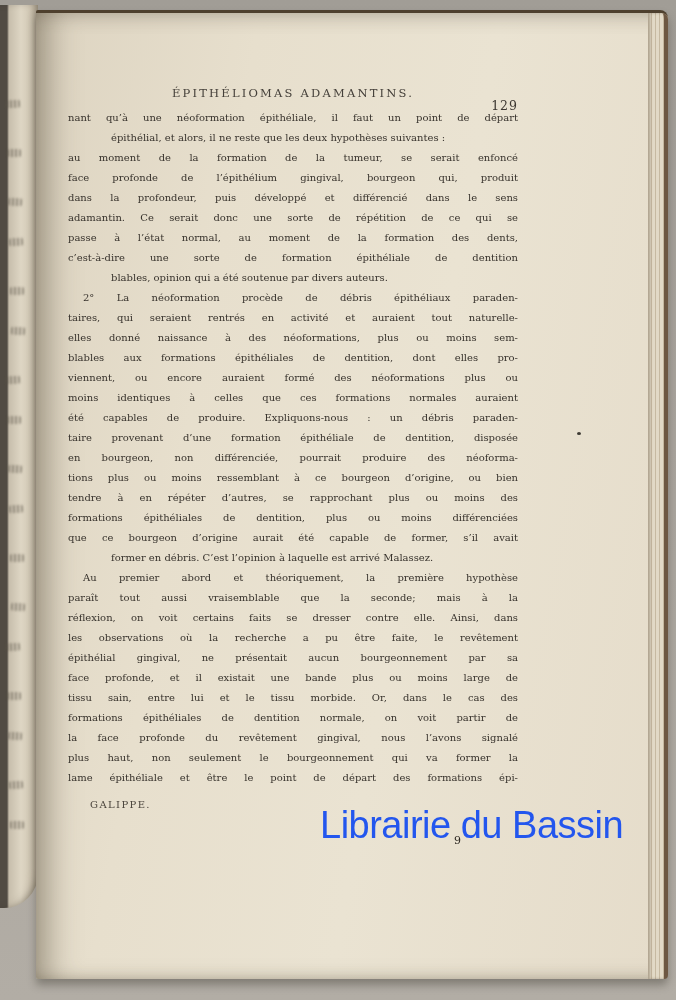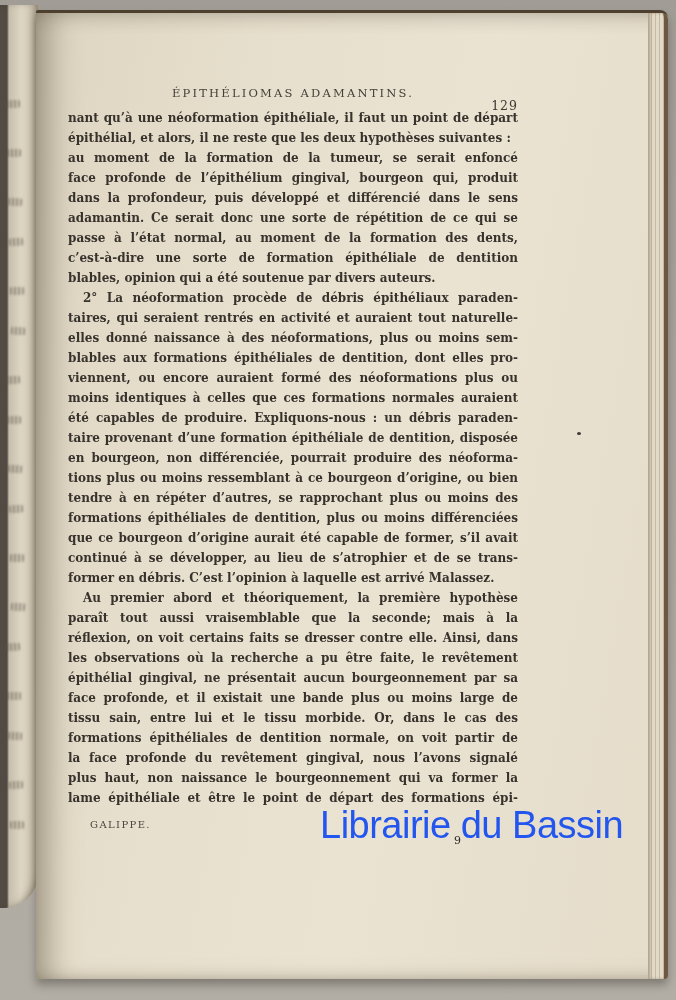--- a/index.html
+++ b/index.html
@@ -55,26 +55,26 @@
     font-size:11.5px;letter-spacing:2.2px;color:#45403a;
   }
   .folio{
     position:absolute;right:0;top:0;
     font-size:12.5px;letter-spacing:1px;color:#3c3731;margin-top:12px;
   }
 
   .body-lines{width:450px;}
   .line{
     width:450px;height:20px;line-height:20px;
-    font-size:12px;
+    font-size:10px;
     text-align:justify;text-align-last:justify;
-    white-space:normal;overflow:hidden;font-weight:bold;
+    white-space:normal;overflow:hidden;
   }
   .line.indent{text-indent:15px;}
-  .line.para-end{text-align-last:left;}
+  .line.para-end{text-align-last:left;margin-left:43px;}
 
   .footer-row{width:450px;margin-top:5px;padding-left:22px;box-sizing:border-box;}
   .signature-name{font-size:10px;letter-spacing:1.4px;color:#4a443c;}
 
   .sheet-number{
     position:absolute;left:454px;top:834px;
     font-size:11px;color:#2b2620;z-index:5;
   }
   .ink-speck{
     position:absolute;left:577px;top:432px;width:4px;height:3px;
@@ -141,32 +141,31 @@
           <div class="line">blables aux formations épithéliales de dentition, dont elles pro-</div>
           <div class="line">viennent, ou encore auraient formé des néoformations plus ou</div>
           <div class="line">moins identiques à celles que ces formations normales auraient</div>
           <div class="line">été capables de produire. Expliquons-nous : un débris paraden-</div>
           <div class="line">taire provenant d’une formation épithéliale de dentition, disposée</div>
           <div class="line">en bourgeon, non différenciée, pourrait produire des néoforma-</div>
           <div class="line">tions plus ou moins ressemblant à ce bourgeon d’origine, ou bien</div>
           <div class="line">tendre à en répéter d’autres, se rapprochant plus ou moins des</div>
           <div class="line">formations épithéliales de dentition, plus ou moins différenciées</div>
           <div class="line">que ce bourgeon d’origine aurait été capable de former, s’il avait</div>
-          <div class="line">continué à se développer, au lieu de s’atrophier et de se trans-</div>
           <div class="line para-end">former en débris. C’est l’opinion à laquelle est arrivé Malassez.</div>
           <div class="line indent">Au premier abord et théoriquement, la première hypothèse</div>
           <div class="line">paraît tout aussi vraisemblable que la seconde; mais à la</div>
           <div class="line">réflexion, on voit certains faits se dresser contre elle. Ainsi, dans</div>
           <div class="line">les observations où la recherche a pu être faite, le revêtement</div>
           <div class="line">épithélial gingival, ne présentait aucun bourgeonnement par sa</div>
           <div class="line">face profonde, et il existait une bande plus ou moins large de</div>
           <div class="line">tissu sain, entre lui et le tissu morbide. Or, dans le cas des</div>
           <div class="line">formations épithéliales de dentition normale, on voit partir de</div>
           <div class="line">la face profonde du revêtement gingival, nous l’avons signalé</div>
-          <div class="line">plus haut, non naissance le bourgeonnement qui va former la</div>
+          <div class="line">plus haut, non seulement le bourgeonnement qui va former la</div>
           <div class="line">lame épithéliale et être le point de départ des formations épi-</div>
         </div>
 
       <div class="footer-row">
         <span class="signature-name">GALIPPE.</span>
       </div>
     </div>
   </div>
 
   <span class="sheet-number">9</span>

